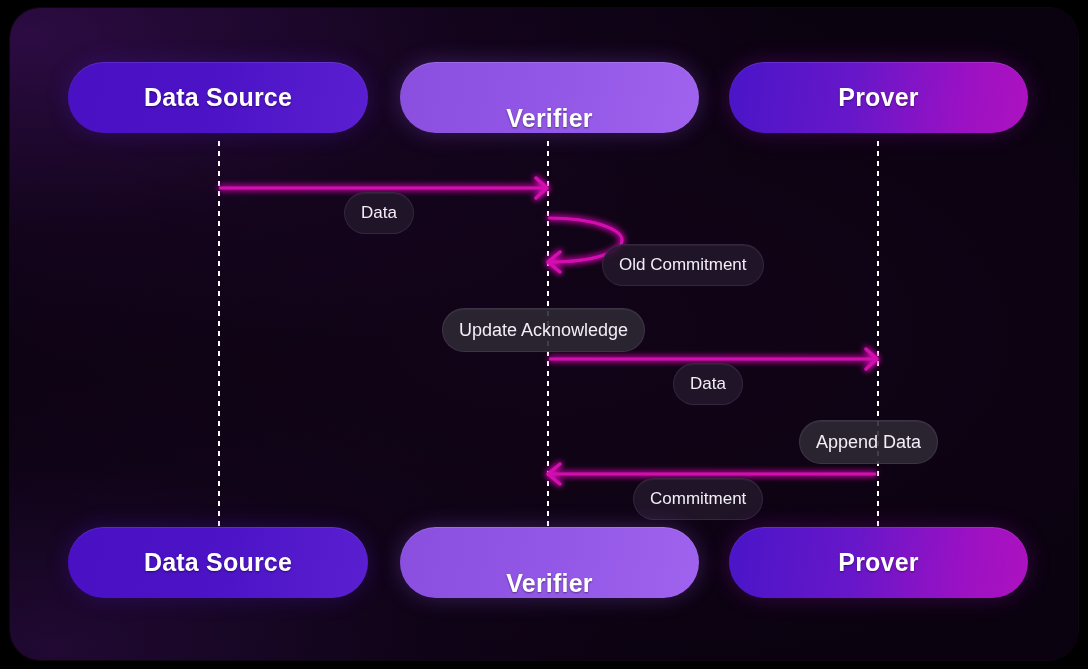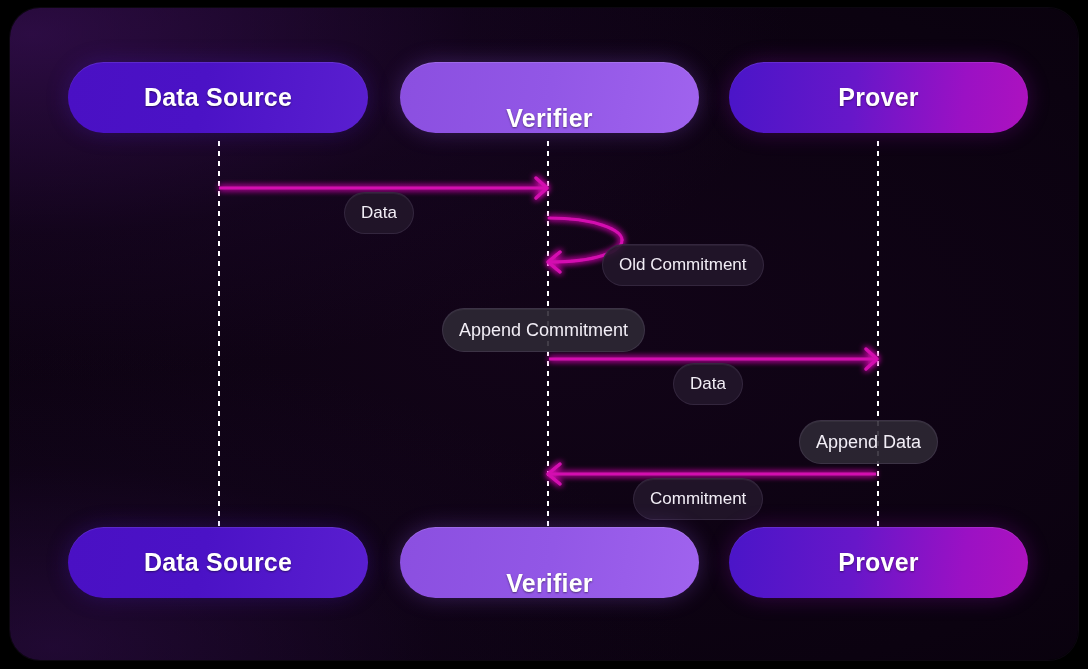--- a/index.html
+++ b/index.html
@@ -158,21 +158,21 @@
 
     <div class="pill msg" style="left:334px; top:160px;">
       <span>Data</span>
     </div>
 
     <div class="pill msg" style="left:592px; top:212px;">
       <span>Old Commitment</span>
     </div>
 
     <div class="pill note" style="left:432px; top:276px;">
-      <span>Append Commitment</span>
+      <span>Update Acknowledge</span>
     </div>
 
     <div class="pill msg" style="left:663px; top:331px;">
       <span>Data</span>
     </div>
 
     <div class="pill note" style="left:789px; top:388px;">
       <span>Append Data</span>
     </div>
 

